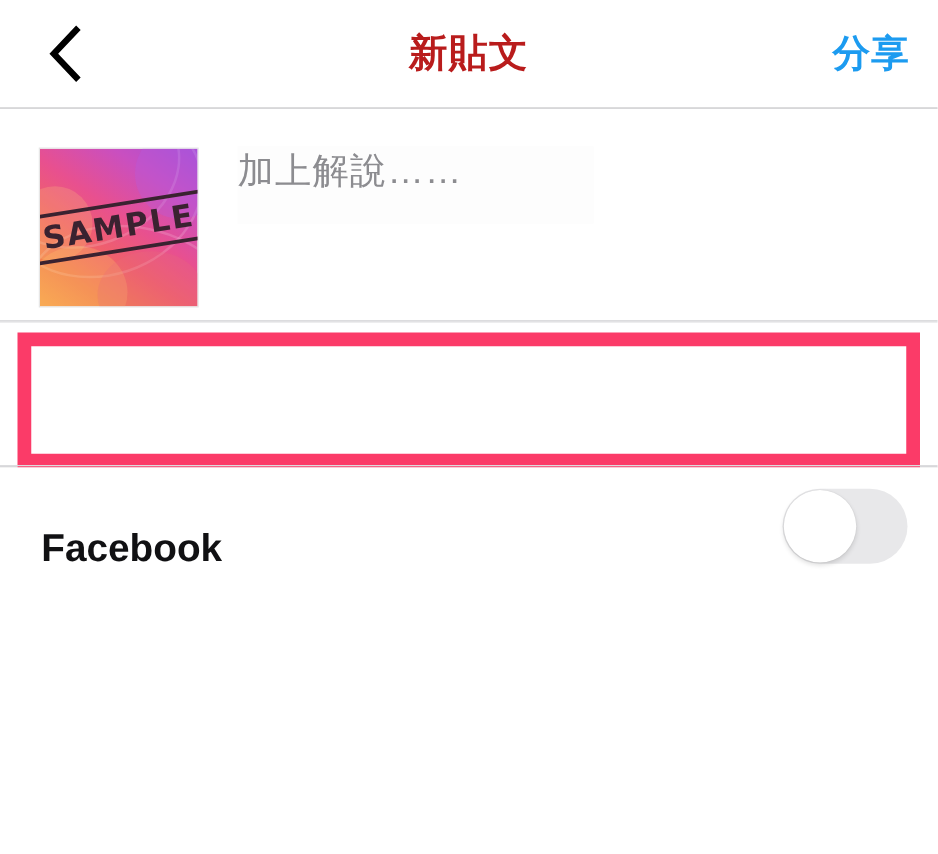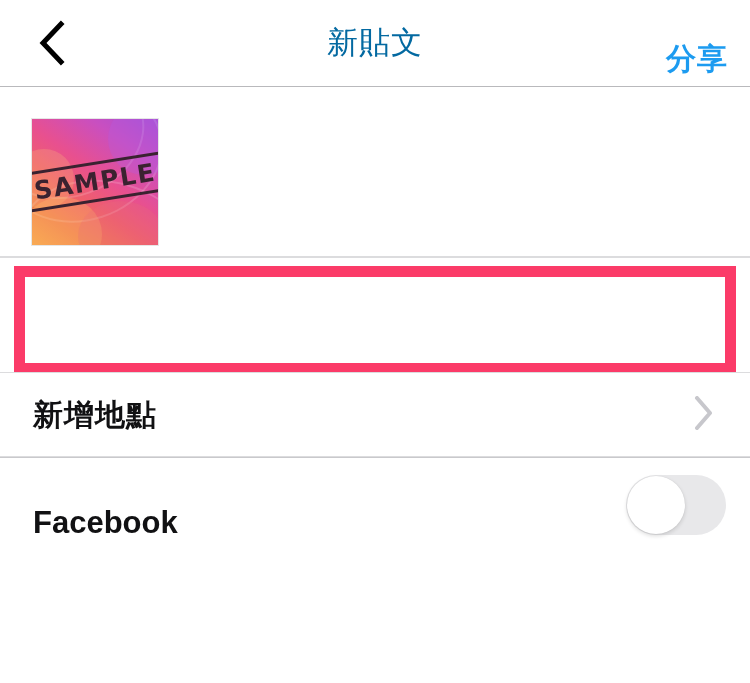--- a/index.html
+++ b/index.html
@@ -46,29 +46,29 @@
   .header-title {
     position: absolute;
     left: 0;
     right: 0;
     top: 0;
     height: 86px;
     display: flex;
     align-items: center;
     justify-content: center;
     font-size: 31px;
-    font-weight: normal;
-    color: #0369a1;
+    font-weight: bold;
+    color: #b91c1c;
     letter-spacing: 1px;
   }
 
   .share-btn {
     position: absolute;
     right: 22px;
-    top: 16px;
+    top: 0;
     height: 86px;
     display: flex;
     align-items: center;
     font-size: 30px;
     font-weight: bold;
     color: #1c9bf0;
     letter-spacing: 1px;
     cursor: pointer;
     text-align: right;
   }
@@ -296,45 +296,39 @@
       <span class="wave w1"></span>
       <span class="wave w2"></span>
       <span class="wave w3"></span>
       <span class="blob b1"></span>
       <span class="blob b2"></span>
       <span class="blob b3"></span>
       <span class="blob b4"></span>
       <span class="stamp">SAMPLE</span>
     </div>
 
+    <div class="caption-input">
+      <span class="caption-placeholder">加上解說……</span>
+    </div>
   </div>
 
   <div class="tag-people-wrap">
     <div class="hairline-top"></div>
     <div class="tag-people-row">
       <span class="row-label">標註人名</span>
       <span class="chev-right">
         <svg width="20" height="34" viewBox="0 0 20 34" fill="none" xmlns="http://www.w3.org/2000/svg">
           <path d="M3 2 L16 17 L3 32" stroke="#c7c7cc" stroke-width="4" stroke-linecap="round" stroke-linejoin="round" fill="none"></path>
         </svg>
       </span>
     </div>
     <div class="pink-box"></div>
     <div class="hairline-bottom"></div>
   </div>
 
-  <div class="list-row">
-    <span class="row-label">新增地點</span>
-    <span class="chev-right">
-      <svg width="20" height="34" viewBox="0 0 20 34" fill="none" xmlns="http://www.w3.org/2000/svg">
-        <path d="M3 2 L16 17 L3 32" stroke="#c7c7cc" stroke-width="4" stroke-linecap="round" stroke-linejoin="round" fill="none"></path>
-      </svg>
-    </span>
-    <div class="hairline-bottom"></div>
-  </div>
 
   <div class="section-divider"></div>
 
   <div class="toggle-row">
     <span class="row-label">Facebook</span>
     <span class="switch">
       <span class="knob"></span>
     </span>
   </div>
 

